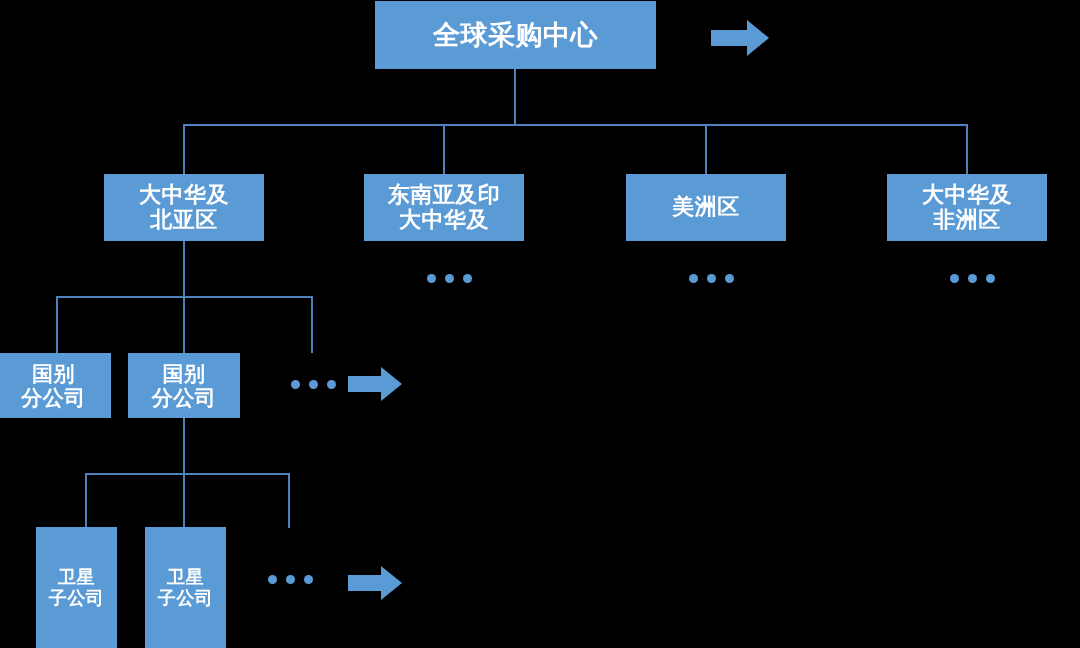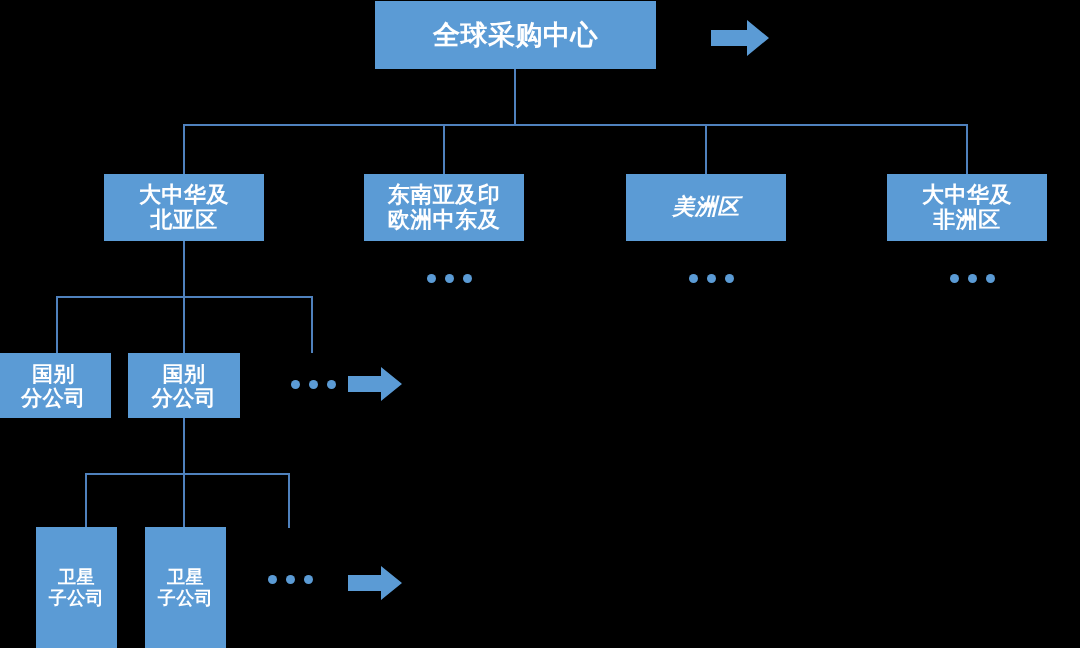--- a/index.html
+++ b/index.html
@@ -98,23 +98,23 @@
   <div class="arrow" style="left:711px; top:20px;">
     <svg width="58" height="36" viewBox="0 0 58 36" aria-hidden="true">
       <polygon points="0,10 36,10 36,0 58,18 36,36 36,26 0,26" fill="#5B9BD5"></polygon>
     </svg>
   </div>
 
   <div class="node node-region" style="left:104px; top:174px; width:160px; height:67px;">大中华及
 北亚区</div>
 
   <div class="node node-region" style="left:364px; top:174px; width:160px; height:67px;">东南亚及印
-欧洲中东及</div>
+大中华及</div>
 
-  <div class="node node-region" style="left:626px; top:174px; width:160px; height:67px;font-style:italic;">美洲区</div>
+  <div class="node node-region" style="left:626px; top:174px; width:160px; height:67px;">美洲区</div>
 
   <div class="node node-region" style="left:887px; top:174px; width:160px; height:67px;">大中华及
 非洲区</div>
 
   <div class="dots" style="left:427px; top:274px;">
     <i></i>
     <i></i>
     <i></i>
   </div>
   <div class="dots" style="left:689px; top:274px;">

